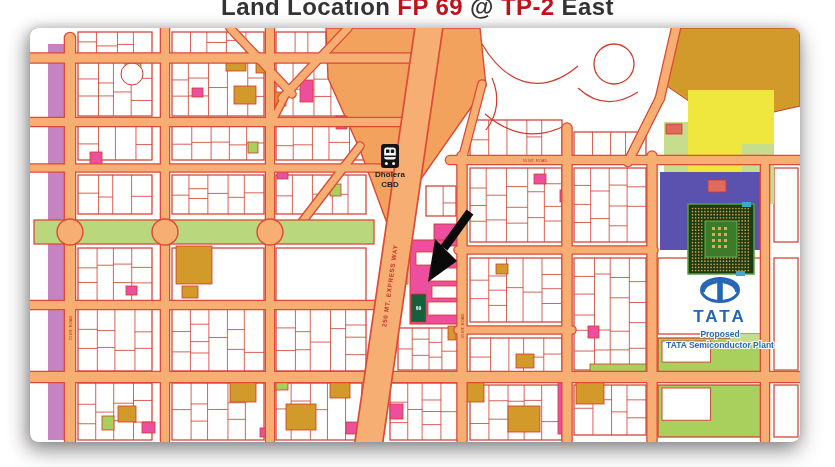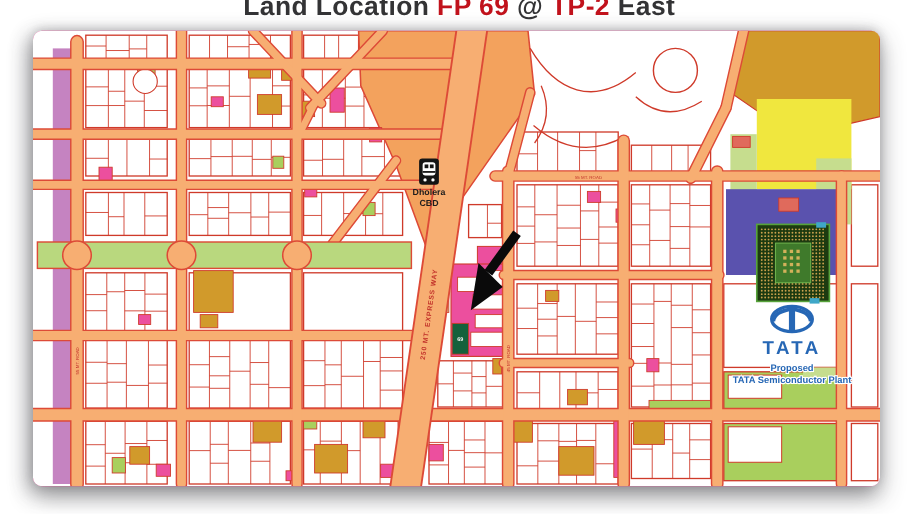--- a/index.html
+++ b/index.html
@@ -8,21 +8,21 @@
     font-family:"Liberation Sans", sans-serif;position:relative;
   }
   .slide-title{
     position:absolute;top:-7px;left:0;width:100%;text-align:center;
     font-size:24px;font-weight:bold;letter-spacing:.4px;color:#333335;
     white-space:nowrap;z-index:5;
   }
   .slide-title .red{color:#c1121c;}
   .map-wrap{
     position:absolute;left:30px;top:28px;width:770px;height:414px;
-    background:#ec4899;border-radius:8px;overflow:hidden;
+    background:#c2410c;border-radius:8px;overflow:hidden;
     box-shadow:0 8px 22px rgba(50,50,55,.45), -5px 5px 16px rgba(70,70,75,.28), 0 -2px 8px rgba(90,90,95,.18);
   }
   svg{display:block;}
 </style>
 </head>
 <body>
 
 <div class="slide-title">
   <span>Land Location </span><span class="red">FP 69</span><span> @ </span><span class="red">TP-2</span><span> East</span>
 </div>

